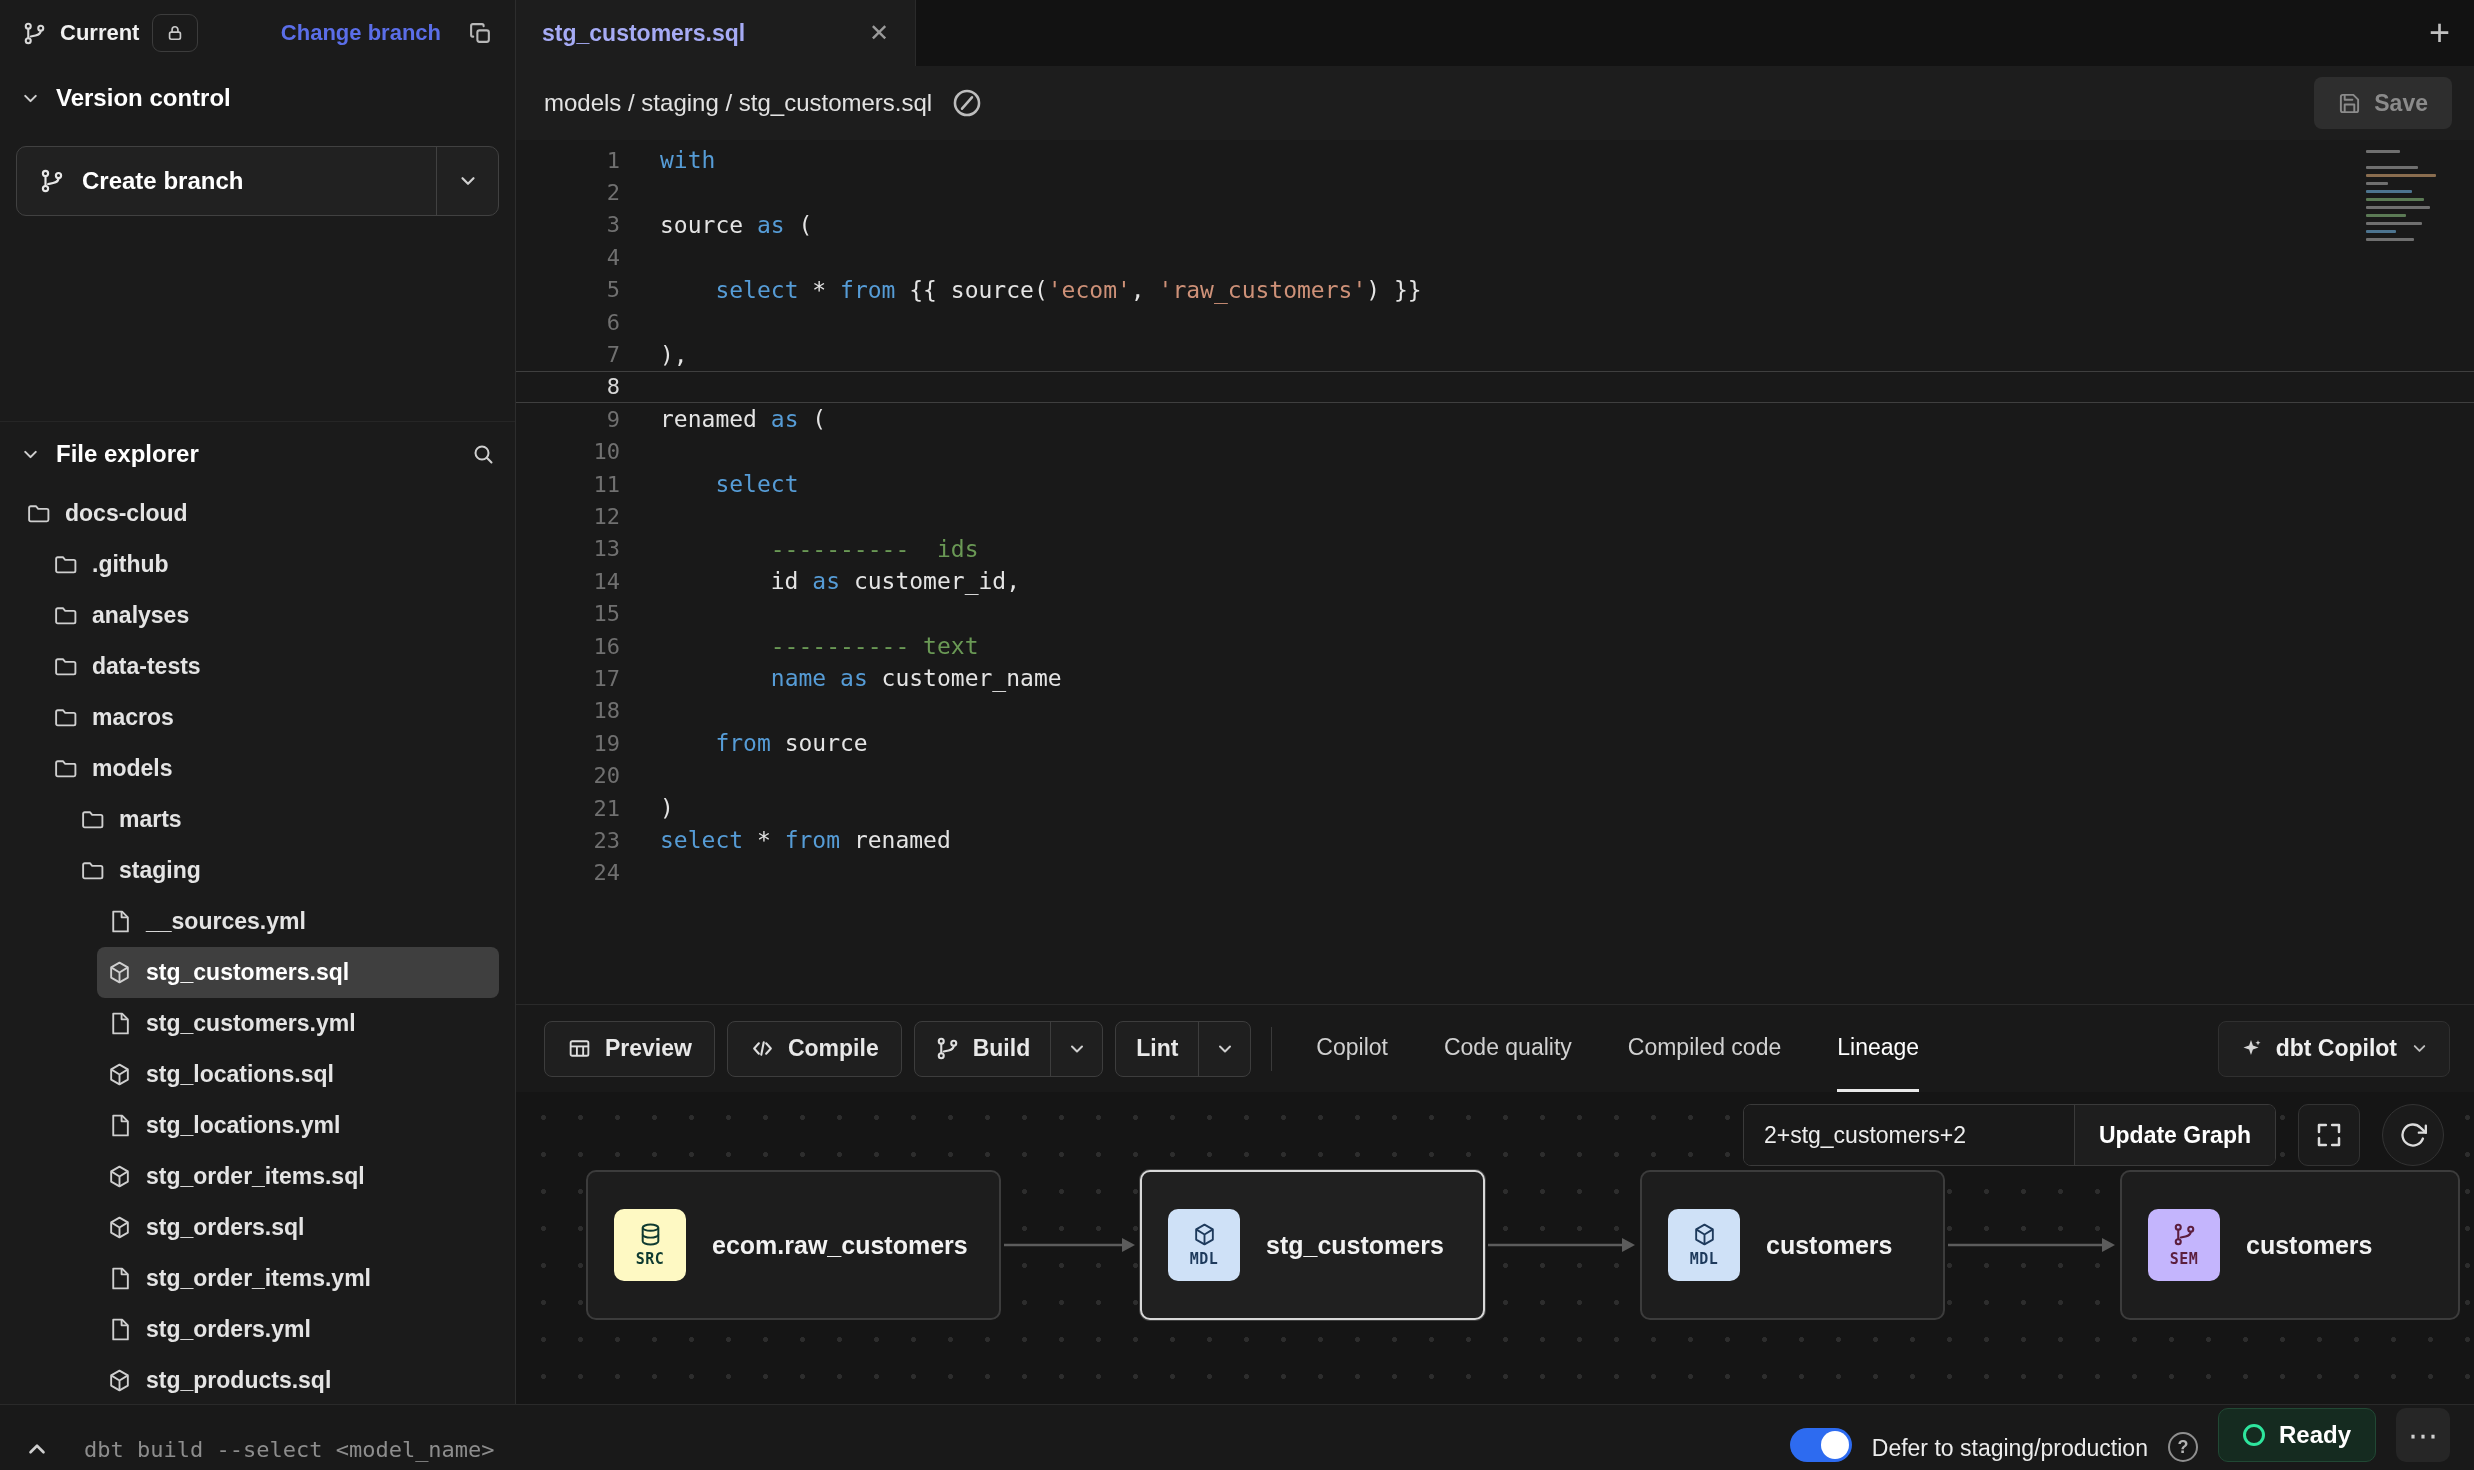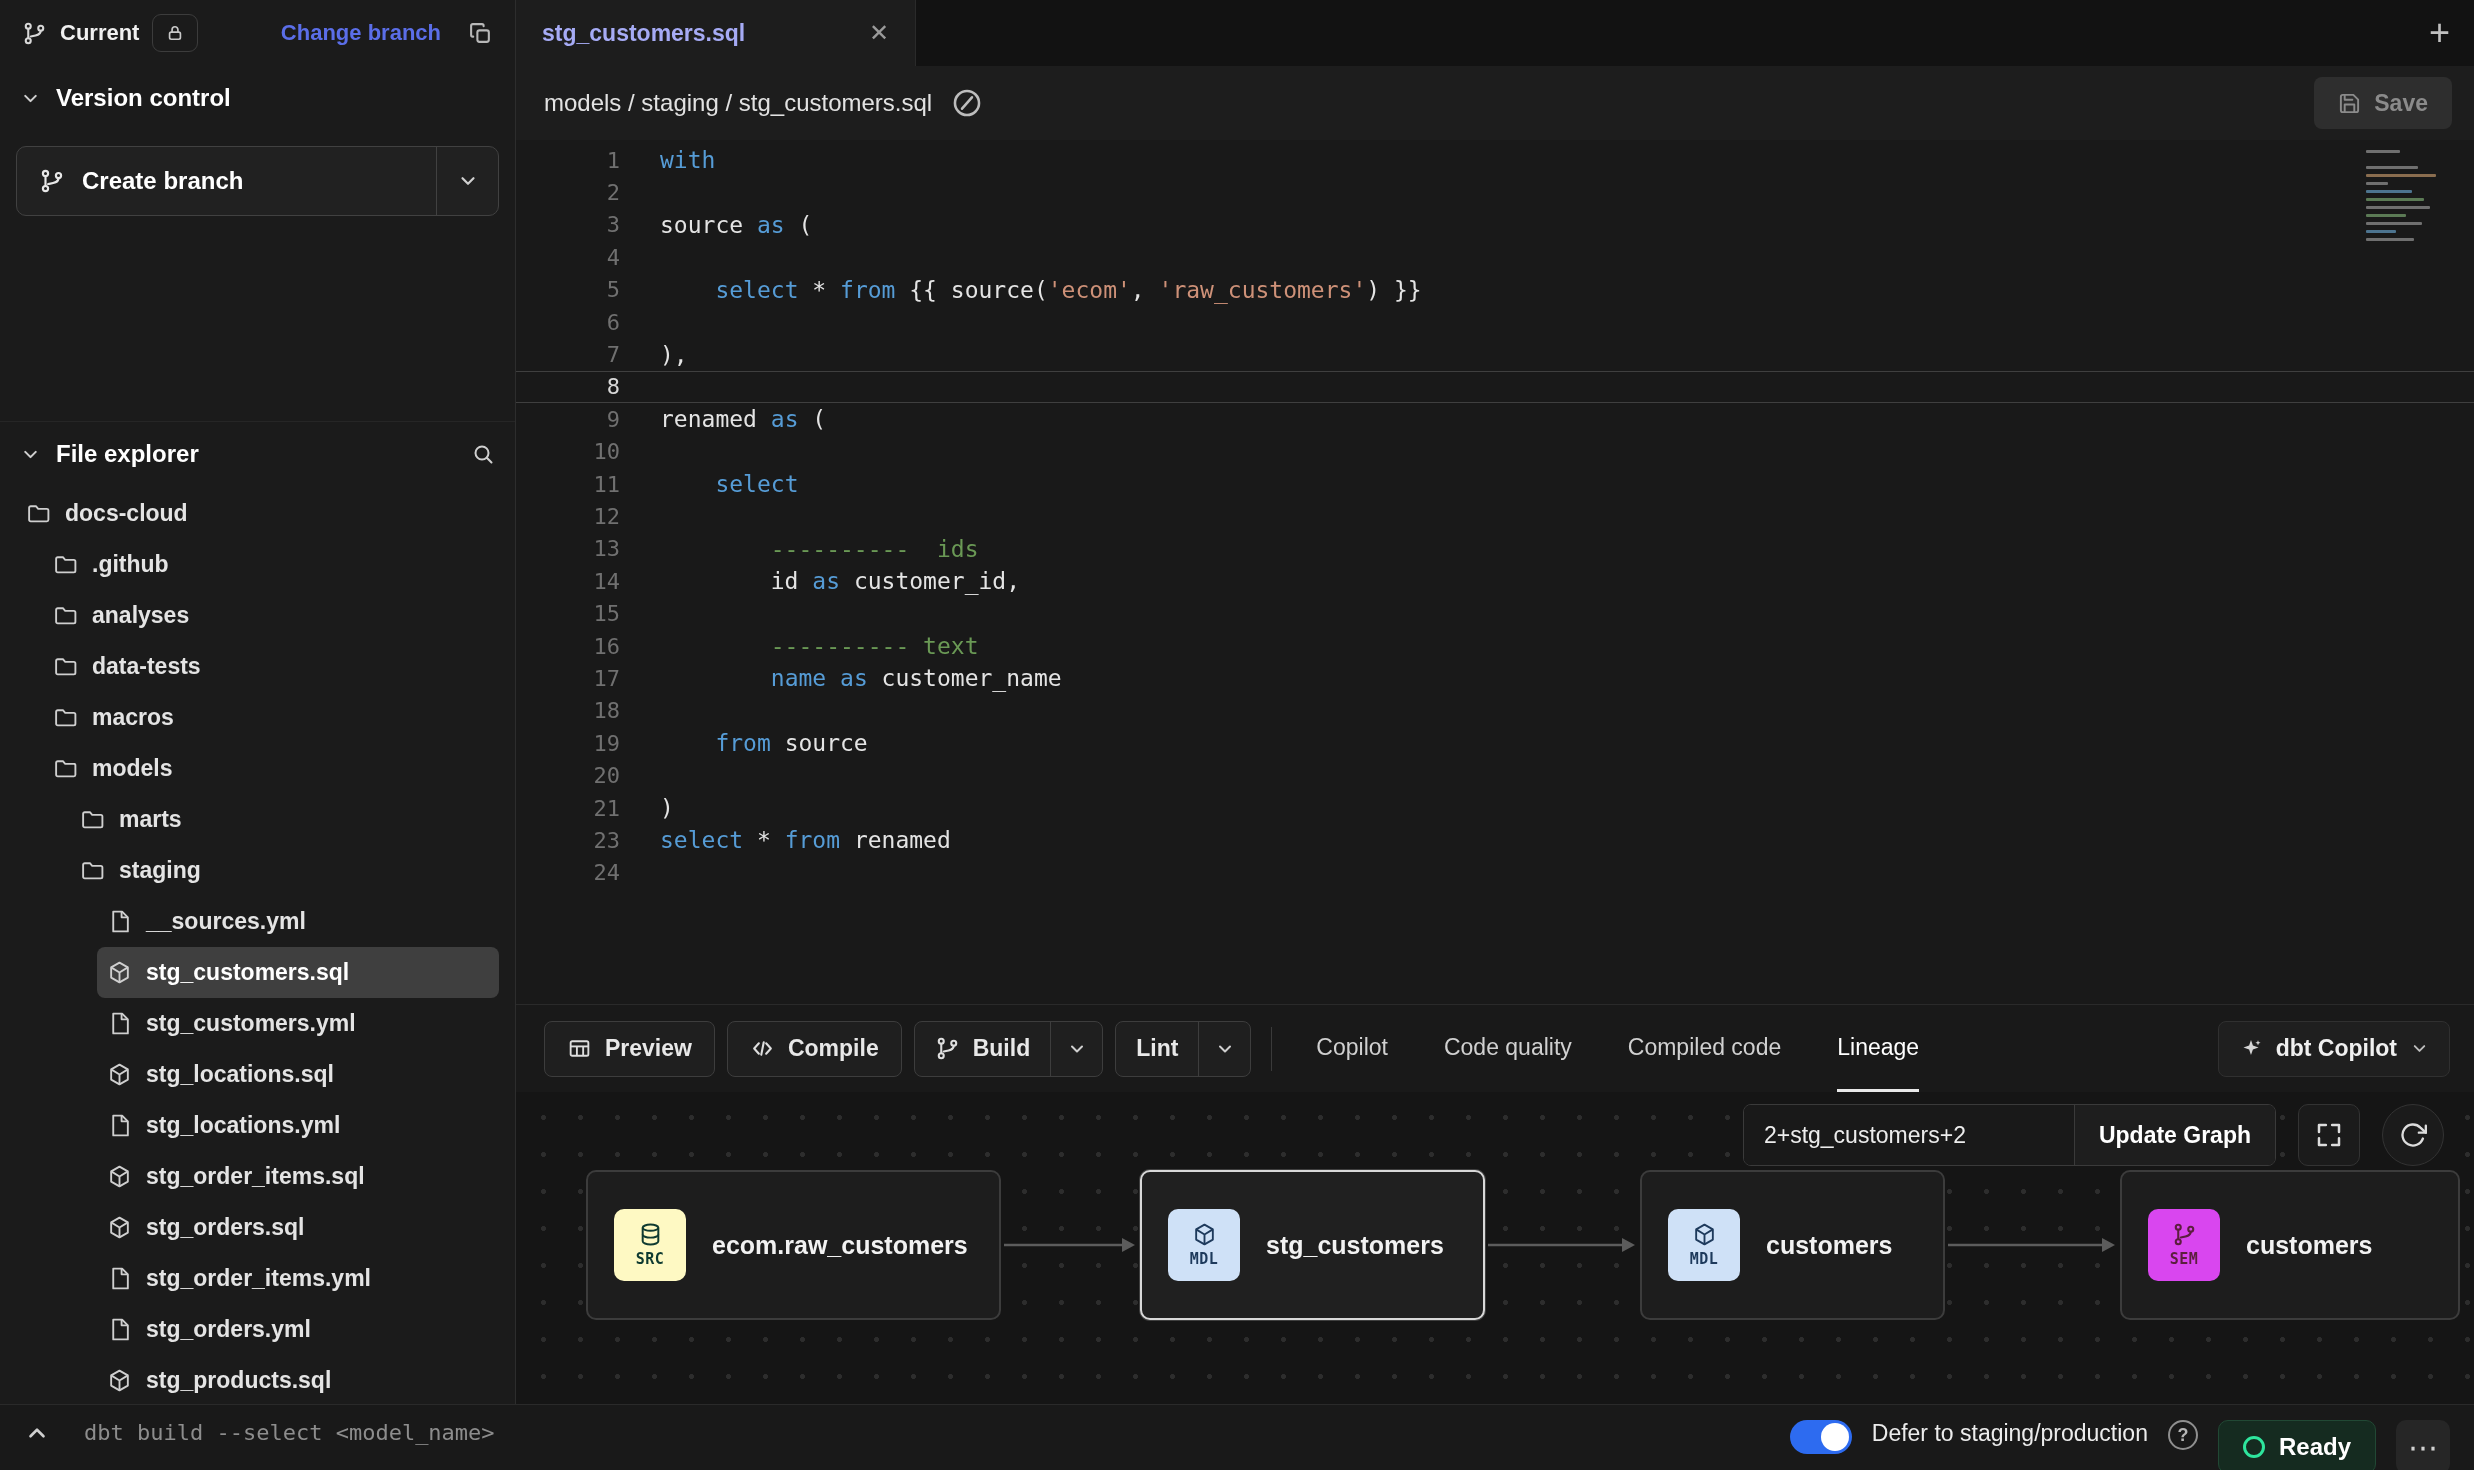--- a/index.html
+++ b/index.html
@@ -121,21 +121,21 @@
   .lf-input{width:330px;background:#191919;border:none;color:#ececec;font-size:23px;padding:0 20px}
   .lf-btn{display:flex;align-items:center;padding:0 24px;background:#1e1e1e;
     border-left:1px solid #3a3a3a;color:#fff;font-size:23px;font-weight:600}
   .lsq{width:62px;height:62px;border-radius:10px;background:#1b1b1b;border:1px solid #333;
     display:flex;align-items:center;justify-content:center;color:#dcdcdc;font-size:30px}
   .lci{width:62px;height:62px;border-radius:50%;background:#1b1b1b;border:1px solid #333;
     display:flex;align-items:center;justify-content:center;color:#dcdcdc;font-size:28px}
 
   
   .statusbar{height:66px;flex:none;background:#191919;border-top:1px solid #2a2a2a;
-    display:flex;align-items:flex-start;padding:15px 24px;gap:20px}
+    display:flex;align-items:flex-end;padding:8px 24px;gap:20px}
   .chev-up{font-size:26px;color:#cfcfcf;cursor:pointer}
   .cmd{width:760px;background:transparent;border:none;color:#d0d0d0;
     font-family:"DejaVu Sans Mono",monospace;font-size:22px;margin-left:14px}
   .cmd::placeholder{color:#8d8d8d}
   .lf-input::placeholder{color:#8d8d8d}
   .sb-spacer{flex:1}
   .toggle{width:62px;height:34px;border-radius:17px;background:#3a3a3a;position:relative;
     flex:none;cursor:pointer;transition:background .1s}
   .toggle.on{background:var(--toggle-on,#2d6bf0)}
   .toggle .knob{position:absolute;top:3px;left:3px;width:28px;height:28px;border-radius:50%;background:#fff}
@@ -642,21 +642,21 @@
               <div class="lbadge" style="background: rgb(207, 225, 247); color: rgb(30, 58, 92);">
                 <svg viewBox="0 0 24 24" fill="none" stroke="currentColor" stroke-width="1.8" stroke-linejoin="round">
                   <path d="M12 2.5l8 4.6v9.8l-8 4.6-8-4.6V7.1z"></path>
                   <path d="M12 12L4 7.1M12 12l8-4.9M12 12v9.5"></path>
                 </svg>
                 <span class="lbadge-text">MDL</span>
               </div>
               <span class="lnode-label">customers</span>
             </div>
             <div class="lnode" style="left: 1604px; width: 340px;">
-              <div class="lbadge" style="background: #d946ef; color: rgb(92, 30, 62);">
+              <div class="lbadge" style="background: #c4b5fd; color: rgb(92, 30, 62);">
                 <svg viewBox="0 0 24 24" fill="none" stroke="currentColor" stroke-width="2" stroke-linecap="round" stroke-linejoin="round">
                   <circle cx="6" cy="5" r="2.4"></circle>
                   <circle cx="6" cy="19" r="2.4"></circle>
                   <circle cx="18" cy="7" r="2.4"></circle>
                   <path d="M6 7.4v9.2M18 9.4C18 13.5 13 14 8.4 14.8"></path>
                 </svg>
                 <span class="lbadge-text">SEM</span>
               </div>
               <span class="lnode-label">customers</span>
             </div>

